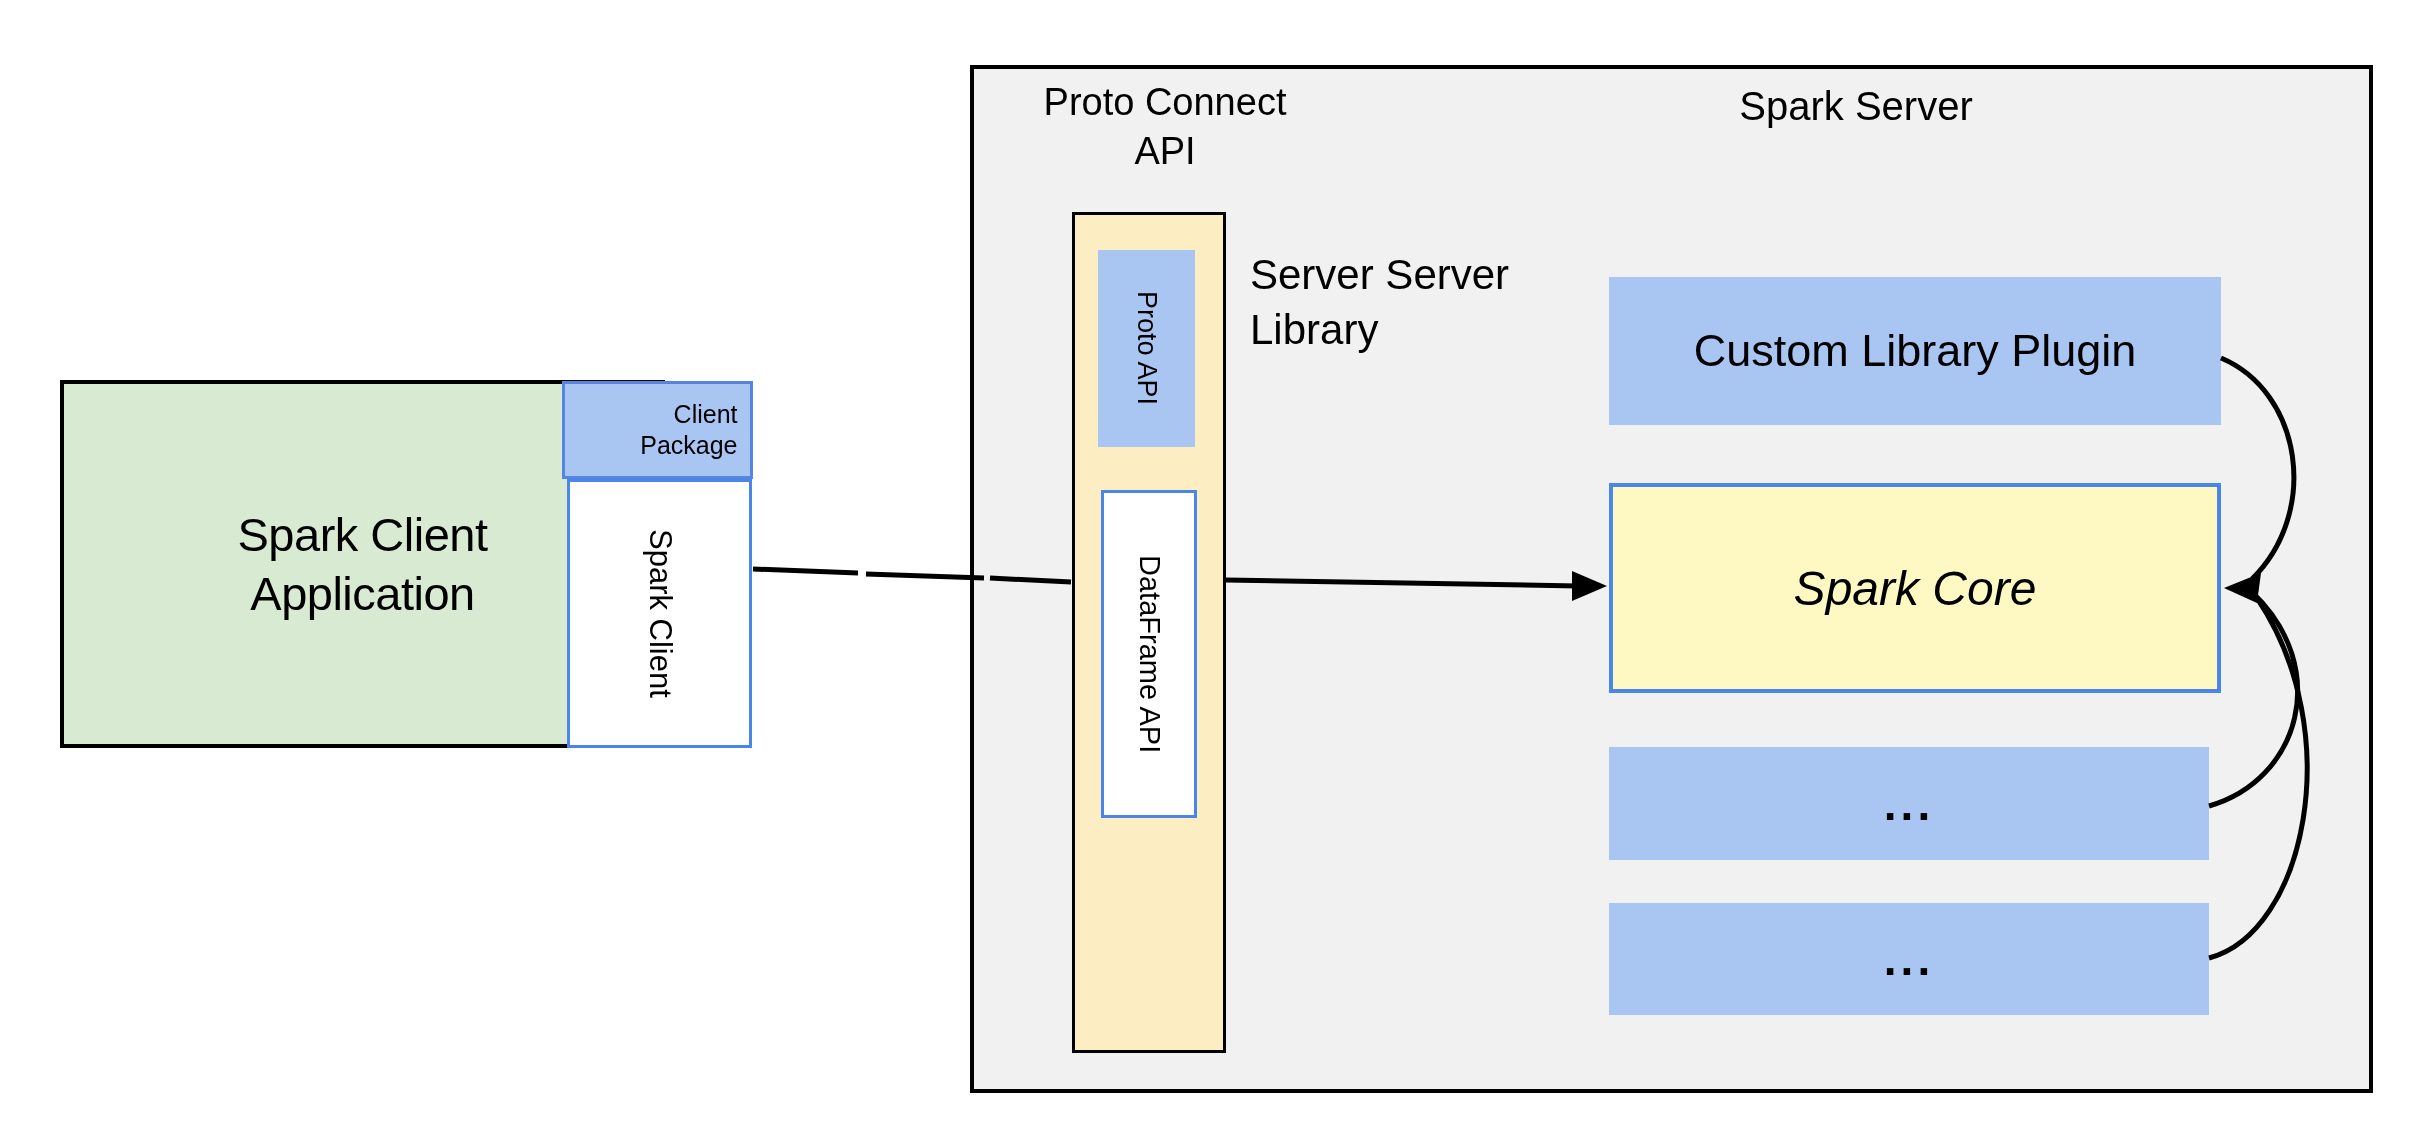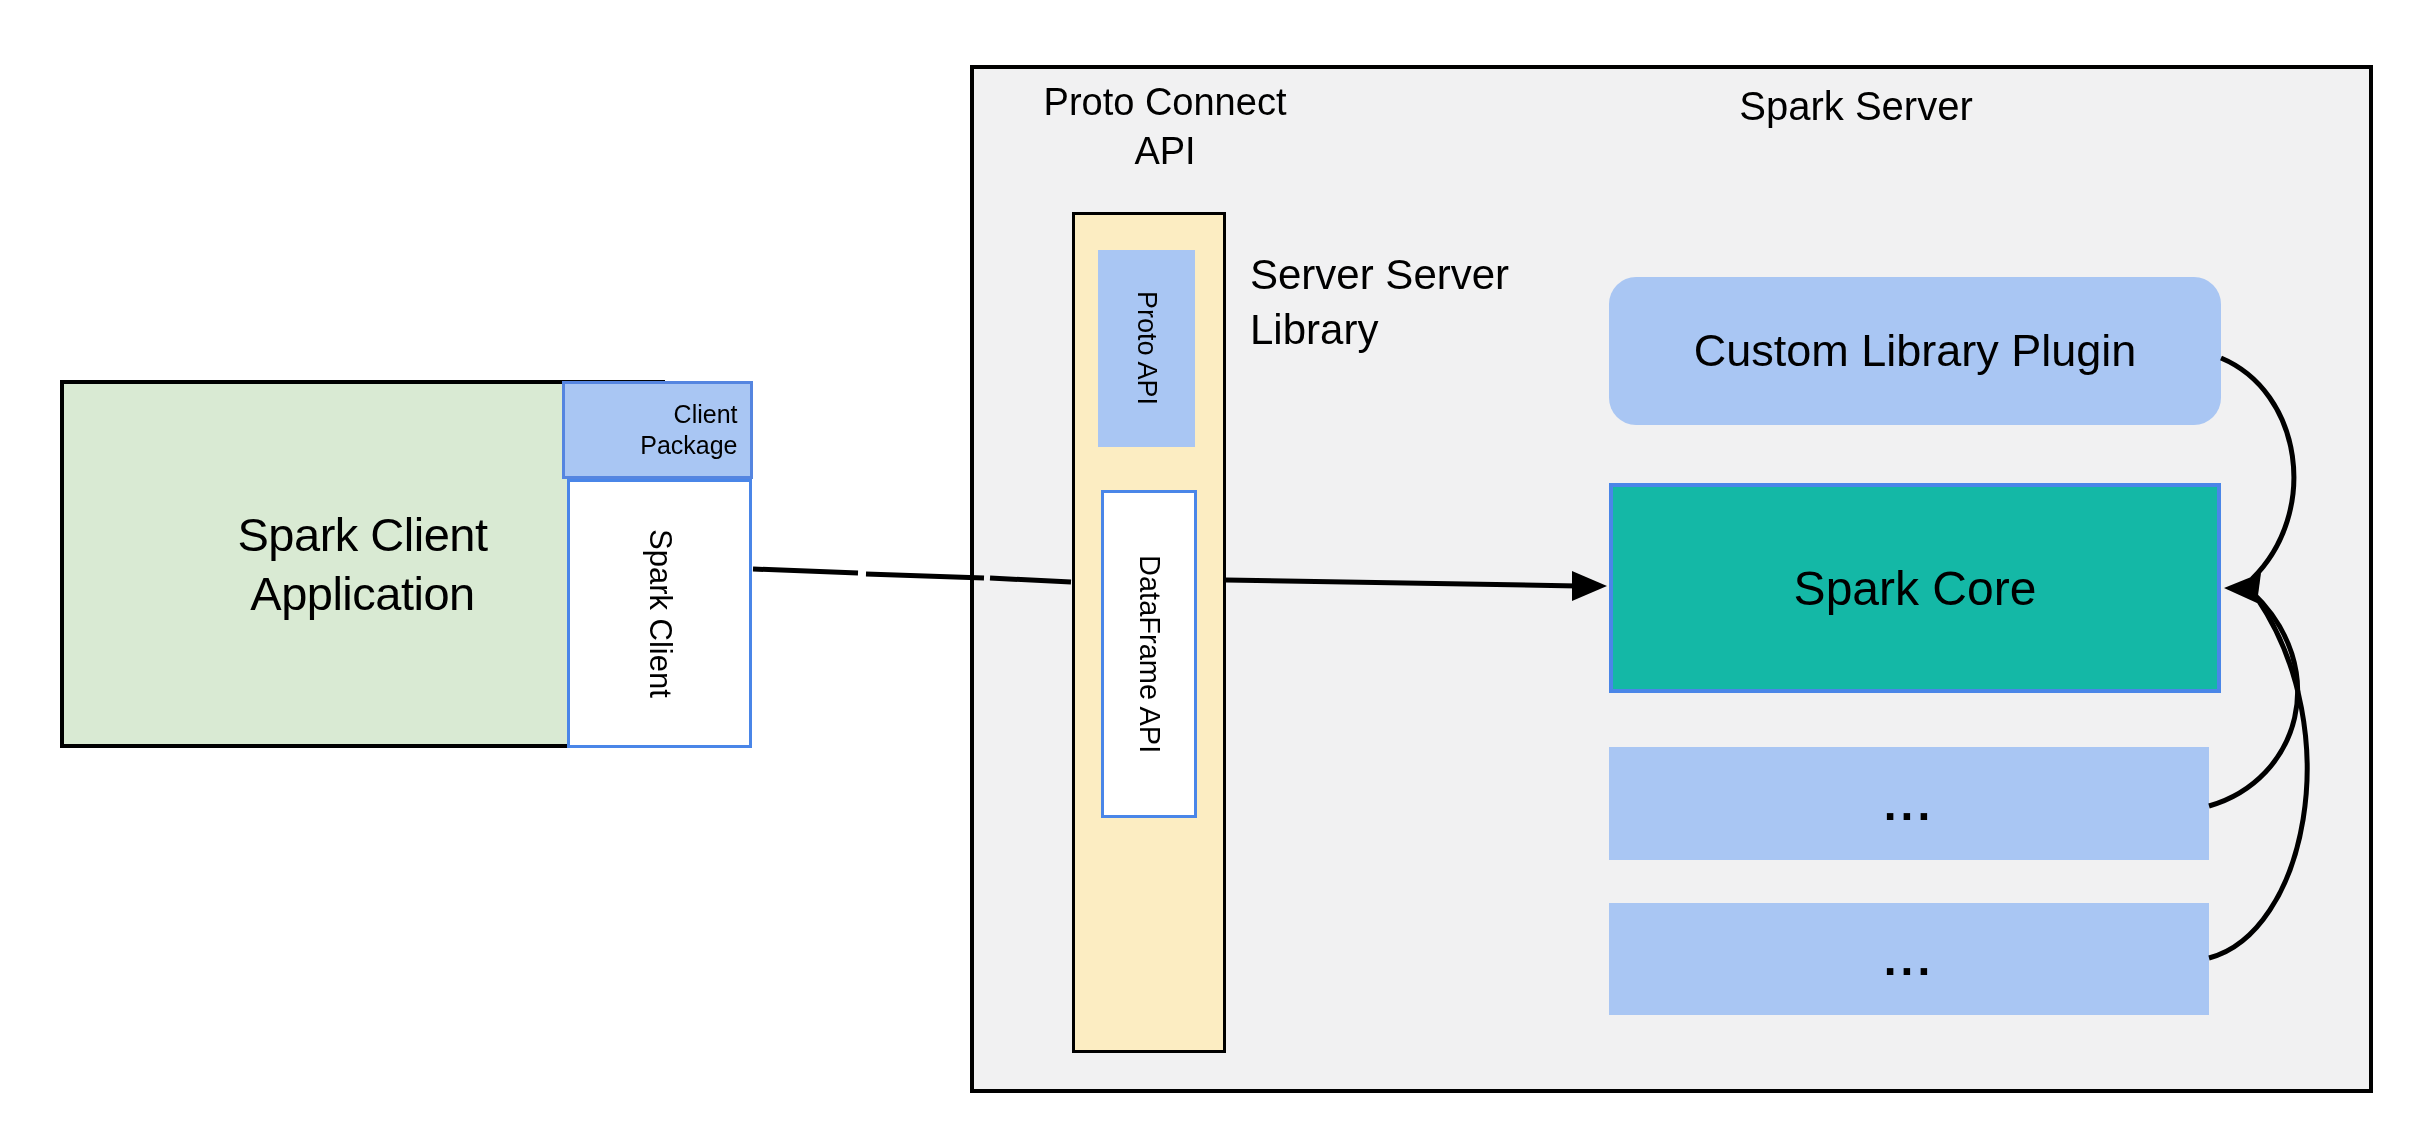--- a/index.html
+++ b/index.html
@@ -85,29 +85,29 @@
     z-index: 3;
   }
 
   
   .plugin-box {
     left: 1609px; top: 277px; width: 612px; height: 148px;
     background: var(--blue_fill, #A9C6F3);
     display: flex; align-items: center; justify-content: center;
     font-size: 45px; white-space: nowrap;
     z-index: 2;
-    border-radius: 27px;
   }
   .core-box {
     left: 1609px; top: 483px; width: 612px; height: 210px;
-    background: #14b8a6;
+    background: #fef9c3;
     border: 4px solid var(--blue_border, #4A86E8);
     display: flex; align-items: center; justify-content: center;
     font-size: 48px; white-space: nowrap;
     z-index: 2;
+    font-style: italic;
   }
   .dots-box {
     left: 1609px; width: 600px; height: 113px;
     background: var(--blue_fill, #A9C6F3);
     display: flex; align-items: center; justify-content: center;
     font-size: 46px; font-weight: bold; letter-spacing: 4px;
     z-index: 2;
   }
   .dots-box.first  { top: 747px; }
   .dots-box.second { top: 903px; height: 112px; }

